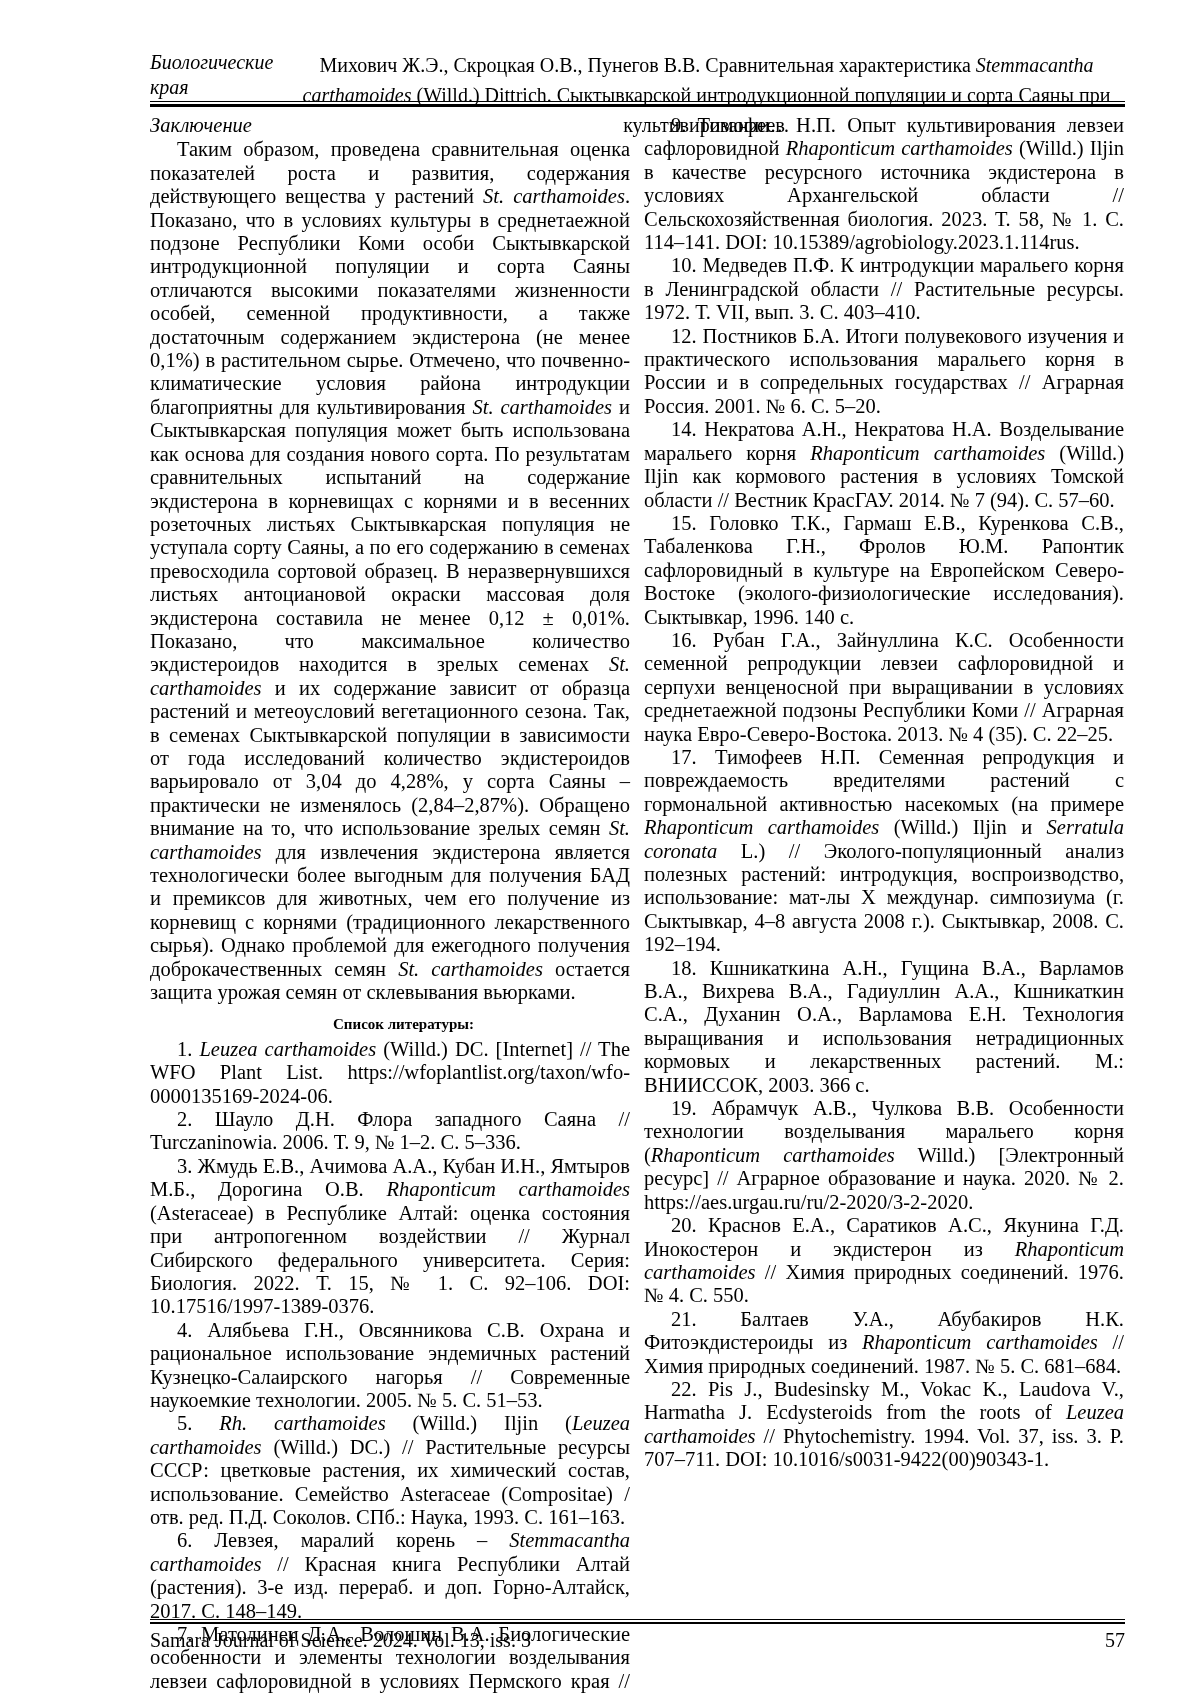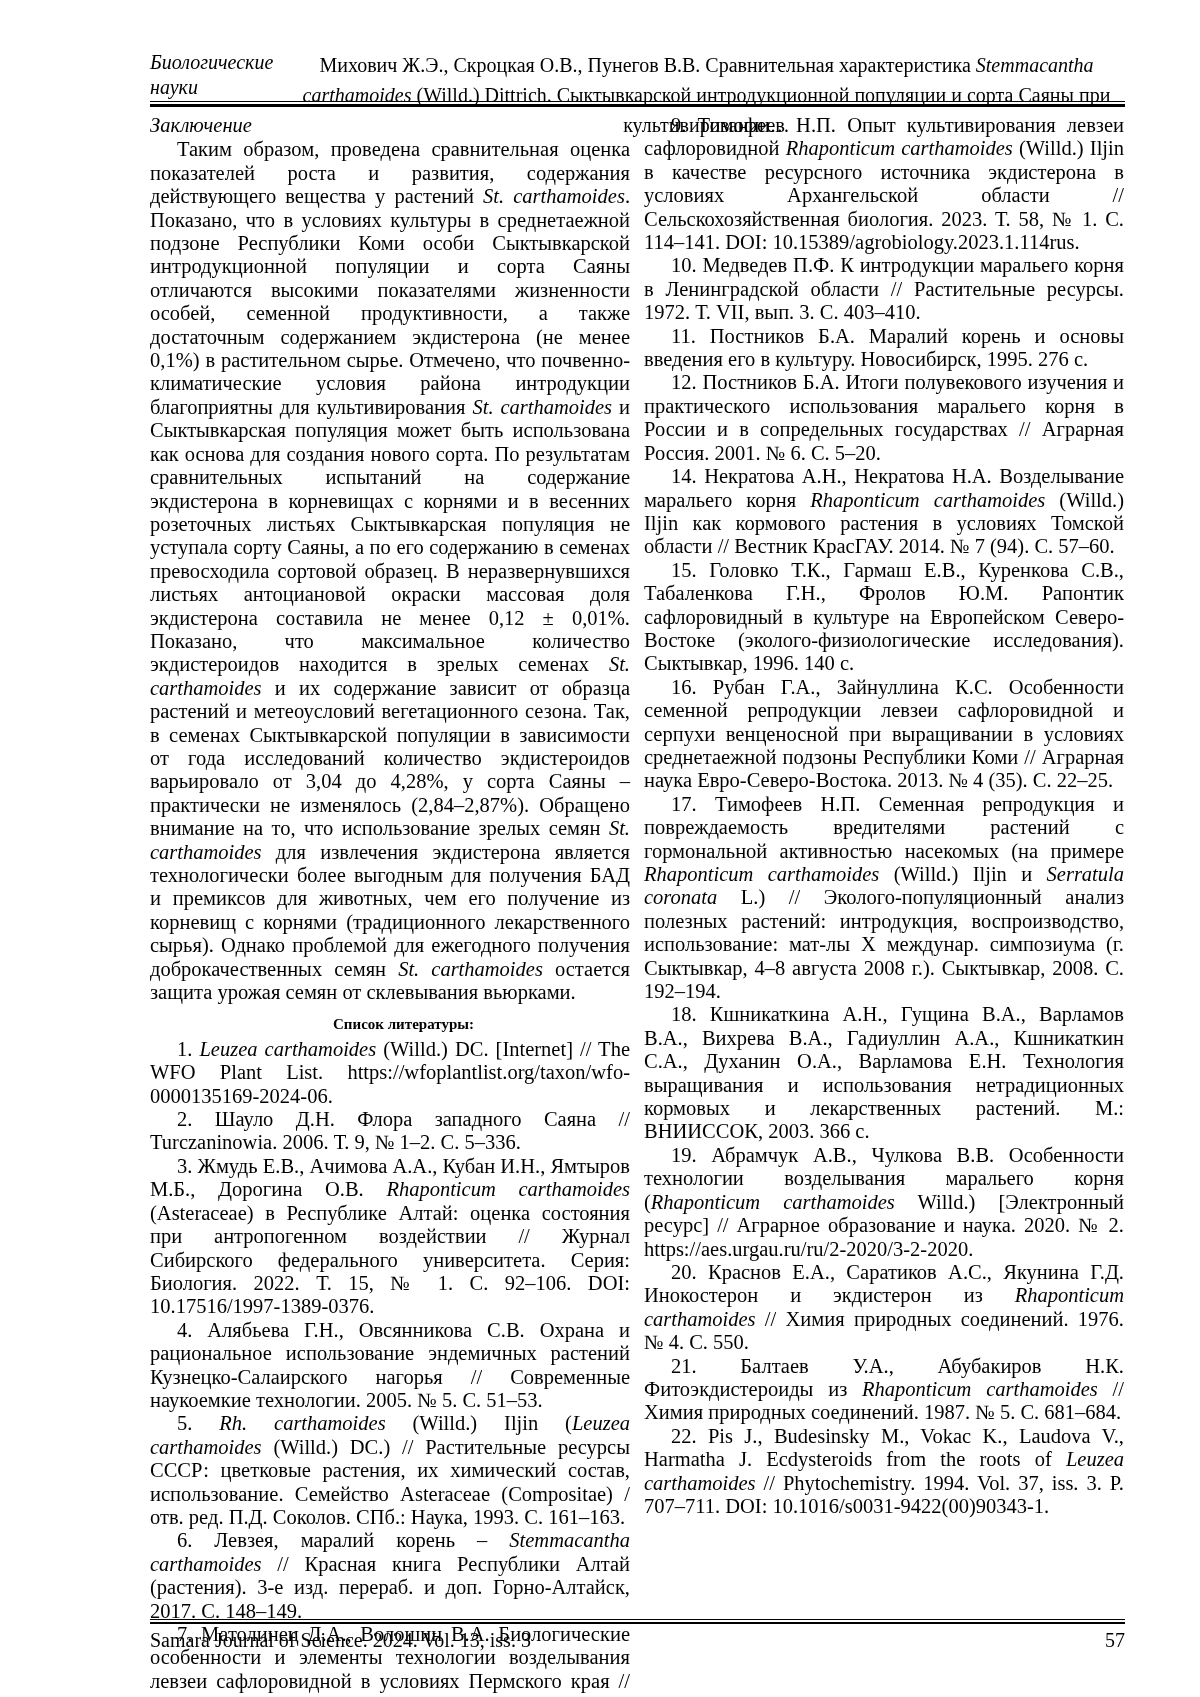--- a/index.html
+++ b/index.html
@@ -37,21 +37,21 @@
              display: flex; justify-content: space-between; font-size: 20px; line-height: 24px; align-items: center; }
 </style>
 </head>
 <body>
 
 <div class="page">
 
   <header class="hdr">
     <div class="rubric">
       <div>Биологические</div>
-      <div>науки</div>
+      <div>края</div>
     </div>
     <div class="running-title">Михович Ж.Э., Скроцкая О.В., Пунегов В.В. Сравнительная характеристика <i>Stemmacantha carthamoides</i> (Willd.) Dittrich. Сыктывкарской интродукционной популяции и сорта Саяны при культивировании…</div>
   </header>
   <div class="hdr-rule"></div>
 
   <main class="columns">
     <section class="col">
       <h2 class="section-heading">Заключение</h2>
       <p class="body-par">Таким образом, проведена сравнительная оценка показателей роста и развития, содержания действующего вещества у растений <i>St. carthamoides</i>. Показано, что в условиях культуры в среднетаежной подзоне Республики Коми особи Сыктывкарской интродукционной популяции и сорта Саяны отличаются высокими показателями жизненности особей, семенной продуктивности, а также достаточным содержанием экдистерона (не менее 0,1%) в растительном сырье. Отмечено, что почвенно-климатические условия района интродукции благоприятны для культивирования <i>St. carthamoides</i> и Сыктывкарская популяция может быть использована как основа для создания нового сорта. По результатам сравнительных испытаний на содержание экдистерона в корневищах с корнями и в весенних розеточных листьях Сыктывкарская популяция не уступала сорту Саяны, а по его содержанию в семенах превосходила сортовой образец. В неразвернувшихся листьях антоциановой окраски массовая доля экдистерона составила не менее 0,12 ± 0,01%. Показано, что максимальное количество экдистероидов находится в зрелых семенах <i>St. carthamoides</i> и их содержание зависит от образца растений и метеоусловий вегетационного сезона. Так, в семенах Сыктывкарской популяции в зависимости от года исследований количество экдистероидов варьировало от 3,04 до 4,28%, у сорта Саяны – практически не изменялось (2,84–2,87%). Обращено внимание на то, что использование зрелых семян <i>St. carthamoides</i> для извлечения экдистерона является технологически более выгодным для получения БАД и премиксов для животных, чем его получение из корневищ с корнями (традиционного лекарственного сырья). Однако проблемой для ежегодного получения доброкачественных семян <i>St. carthamoides</i> остается защита урожая семян от склевывания вьюрками.</p>
       <h3 class="refs-heading">Список литературы:</h3>
@@ -63,21 +63,20 @@
           <div class="ref">5. <i>Rh. carthamoides</i> (Willd.) Iljin (<i>Leuzea carthamoides</i> (Willd.) DC.) // Растительные ресурсы СССР: цветковые растения, их химический состав, использование. Семейство Asteraceae (Compositae) / отв. ред. П.Д. Соколов. СПб.: Наука, 1993. С. 161–163.</div>
           <div class="ref">6. Левзея, маралий корень – <i>Stemmacantha carthamoides</i> // Красная книга Республики Алтай (растения). 3-е изд. перераб. и доп. Горно-Алтайск, 2017. С. 148–149.</div>
           <div class="ref">7. Матолинец Д.А., Волошин В.А. Биологические особенности и элементы технологии возделывания левзеи сафлоровидной в условиях Пермского края // Кормопроизводство. 2018. № 1. С. 21–24.</div>
         </div>
     </section>
 
     <section class="col">
       <div>
           <div class="ref">9. Тимофеев Н.П. Опыт культивирования левзеи сафлоровидной <i>Rhaponticum carthamoides</i> (Willd.) Iljin в качестве ресурсного источника экдистерона в условиях Архангельской области // Сельскохозяйственная биология. 2023. Т. 58, № 1. С. 114–141. DOI: 10.15389/agrobiology.2023.1.114rus.</div>
           <div class="ref">10. Медведев П.Ф. К интродукции маральего корня в Ленинградской области // Растительные ресурсы. 1972. Т. VII, вып. 3. С. 403–410.</div>
-          <div class="ref">11. Постников Б.А. Маралий корень и основы введения его в культуру. Новосибирск, 1995. 276 с.</div>
           <div class="ref">12. Постников Б.А. Итоги полувекового изучения и практического использования маральего корня в России и в сопредельных государствах // Аграрная Россия. 2001. № 6. С. 5–20.</div>
           <div class="ref">14. Некратова А.Н., Некратова Н.А. Возделывание маральего корня <i>Rhaponticum carthamoides</i> (Willd.) Iljin как кормового растения в условиях Томской области // Вестник КрасГАУ. 2014. № 7 (94). С. 57–60.</div>
           <div class="ref">15. Головко Т.К., Гармаш Е.В., Куренкова С.В., Табаленкова Г.Н., Фролов Ю.М. Рапонтик сафлоровидный в культуре на Европейском Северо-Востоке (эколого-физиологические исследования). Сыктывкар, 1996. 140 с.</div>
           <div class="ref">16. Рубан Г.А., Зайнуллина К.С. Особенности семенной репродукции левзеи сафлоровидной и серпухи венценосной при выращивании в условиях среднетаежной подзоны Республики Коми // Аграрная наука Евро-Северо-Востока. 2013. № 4 (35). С. 22–25.</div>
           <div class="ref">17. Тимофеев Н.П. Семенная репродукция и повреждаемость вредителями растений с гормональной активностью насекомых (на примере <i>Rhaponticum carthamoides</i> (Willd.) Iljin и <i>Serratula coronata</i> L.) // Эколого-популяционный анализ полезных растений: интродукция, воспроизводство, использование: мат-лы X междунар. симпозиума (г. Сыктывкар, 4–8 августа 2008 г.). Сыктывкар, 2008. С. 192–194.</div>
           <div class="ref">18. Кшникаткина А.Н., Гущина В.А., Варламов В.А., Вихрева В.А., Гадиуллин А.А., Кшникаткин С.А., Духанин О.А., Варламова Е.Н. Технология выращивания и использования нетрадиционных кормовых и лекарственных растений. М.: ВНИИССОК, 2003. 366 с.</div>
           <div class="ref">19. Абрамчук А.В., Чулкова В.В. Особенности технологии возделывания маральего корня (<i>Rhaponticum carthamoides</i> Willd.) [Электронный ресурс] // Аграрное образование и наука. 2020. № 2. https://aes.urgau.ru/ru/2-2020/3-2-2020.</div>
           <div class="ref">20. Краснов Е.А., Саратиков А.С., Якунина Г.Д. Инокостерон и экдистерон из <i>Rhaponticum carthamoides</i> // Химия природных соединений. 1976. № 4. С. 550.</div>
           <div class="ref">21. Балтаев У.А., Абубакиров Н.К. Фитоэкдистероиды из <i>Rhaponticum carthamoides</i> // Химия природных соединений. 1987. № 5. С. 681–684.</div>
           <div class="ref">22. Pis J., Budesinsky M., Vokac K., Laudova V., Harmatha J. Ecdysteroids from the roots of <i>Leuzea carthamoides</i> // Phytochemistry. 1994. Vol. 37, iss. 3. P. 707–711. DOI: 10.1016/s0031-9422(00)90343-1.</div>

